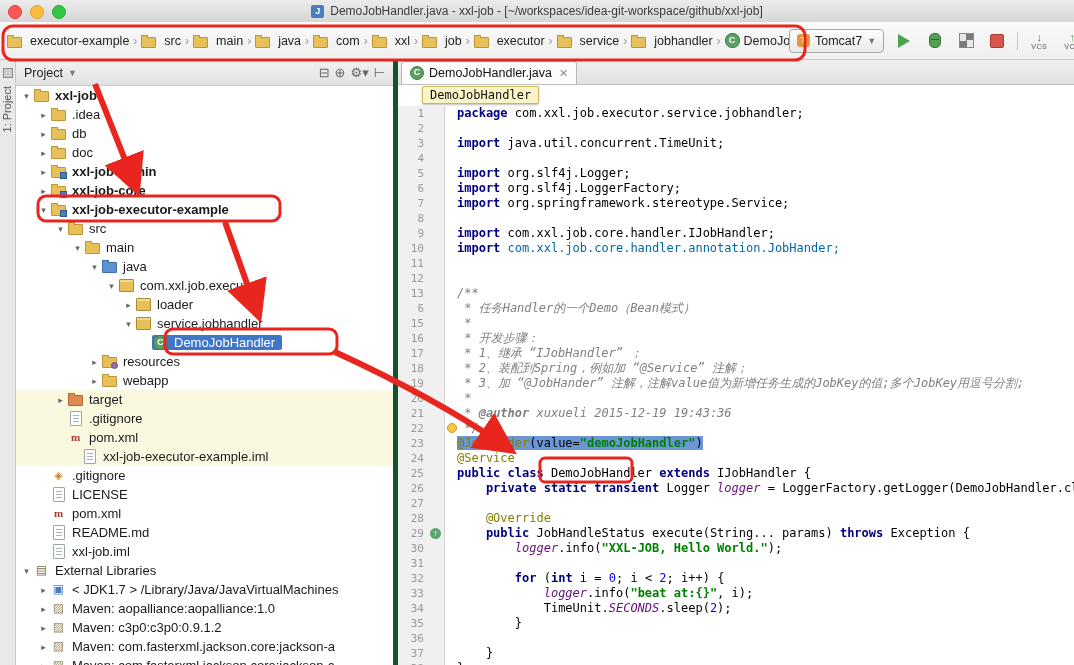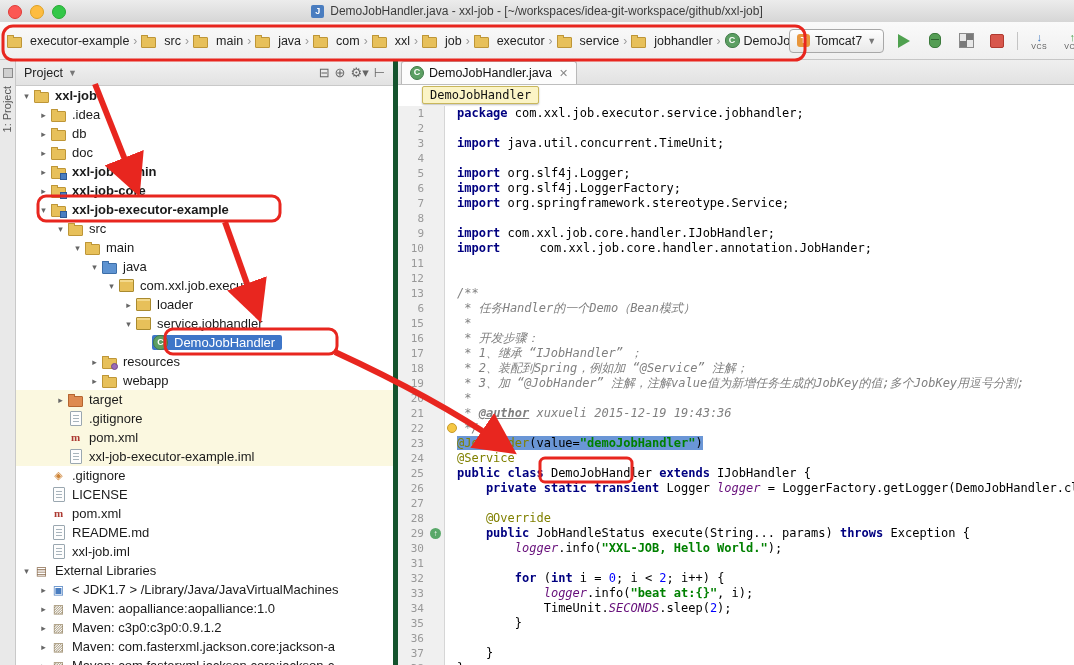--- a/index.html
+++ b/index.html
@@ -61,21 +61,21 @@
   .panel-header{height:25px;flex:none;background:linear-gradient(#F2F2F2,#E2E2E2);
     border-bottom:1px solid #C9C9C9;display:flex;align-items:center;padding:0 8px;gap:5px;
     font-size:12.5px;color:#222;}
   .panel-header .spacer{flex:1;}
   .ph-icon{color:#666;font-size:13px;}
   .tree{flex:1;overflow:hidden;position:relative;font-size:13px;}
 
   .tree-row{height:19px;display:flex;align-items:center;white-space:nowrap;}
   .tree-row.band{background:#FBF8E0;}
   .tr-arrow{width:13px;flex:none;text-align:center;font-size:9px;color:#666;}
-  .pill{display:flex;align-items:center;padding:0 5px 0 1px;border-radius:2px;}
+  .pill{display:flex;padding:0 5px 0 1px;border-radius:2px;}
   .tree-row.selected .pill{background:#3E76C8;}
   .tree-row.selected .t-label{color:#fff;}
   .t-label{padding:0 2px;color:#1a1a1a;}
   .t-label.b{font-weight:bold;}
   .tree-icon{width:15px;height:14px;margin-right:4px;position:relative;flex:none;
     display:flex;align-items:center;justify-content:center;}
   .i-folder,.i-module,.i-folder-src,.i-folder-res,.i-folder-exc{width:13px;height:9px;margin-top:3px;
     background:#E7C05A;border:1px solid #BE9637;border-radius:1px;position:relative;}
   .i-folder:before,.i-module:before,.i-folder-src:before,.i-folder-res:before,.i-folder-exc:before{
     content:'';position:absolute;top:-3px;left:-1px;width:5px;height:2px;background:inherit;
@@ -116,25 +116,25 @@
   .code{flex:1;overflow:hidden;font:12px/15px "DejaVu Sans Mono",monospace;position:relative;}
   .code-line{display:flex;height:15px;}
   .ln{flex:none;width:30px;background:#F0F0F0;color:#999;text-align:right;padding-right:4px;
     font-size:11px;box-sizing:border-box;}
   .gut{flex:none;width:16px;background:#F0F0F0;border-right:1px solid #D6D6D6;position:relative;}
   .lc{white-space:pre;padding-left:12px;position:relative;flex:none;}
   .kw{color:#000080;font-weight:bold;}
   .pl{color:#000;}
   .str{color:#008000;font-weight:bold;}
   .doc{color:#808080;font-style:italic;}
-  .tag{color:#808080;font-style:italic;font-weight:bold;text-decoration:underline;}
+  .tag{color:#808080;font-style:italic;font-weight:bold;}
   .ann{color:#808000;}
   .fld{color:#660E7A;font-style:italic;}
   .num{color:#0000FF;}
-  .teal{color:#000000;margin-left:32px;}
+  .teal{color:#0369a1;}
   .sel{background:#6A96D6;}
   .ovr-icon{position:absolute;left:2px;top:2px;width:11px;height:11px;border-radius:50%;
     background:#59A869;color:#fff;font:bold 8px/11px "Liberation Sans",sans-serif;text-align:center;}
   .bulb-icon{position:absolute;left:2px;top:2px;width:10px;height:10px;border-radius:50%;
     background:#F5C744;border:1px solid #C89B2A;box-sizing:border-box;}
 
   
   .overlay{position:absolute;inset:0;pointer-events:none;z-index:50;}
 </style>
 </head>
@@ -440,21 +440,21 @@
         </div>
         <div class="tree-row band" style="padding-left: 38px;">
           <span class="tr-arrow"></span>
           <span class="pill">
             <span class="tree-icon">
               <span class="i-maven">m</span>
             </span>
             <span class="t-label">pom.xml</span>
           </span>
         </div>
-        <div class="tree-row band" style="padding-left: 38px;">
+        <div class="tree-row band" style="padding-left: 52px;">
           <span class="tr-arrow"></span>
           <span class="pill">
             <span class="tree-icon">
               <span class="i-file"></span>
             </span>
             <span class="t-label">xxl-job-executor-example.iml</span>
           </span>
         </div>
         <div class="tree-row" style="padding-left: 21px;">
           <span class="tr-arrow"></span>

